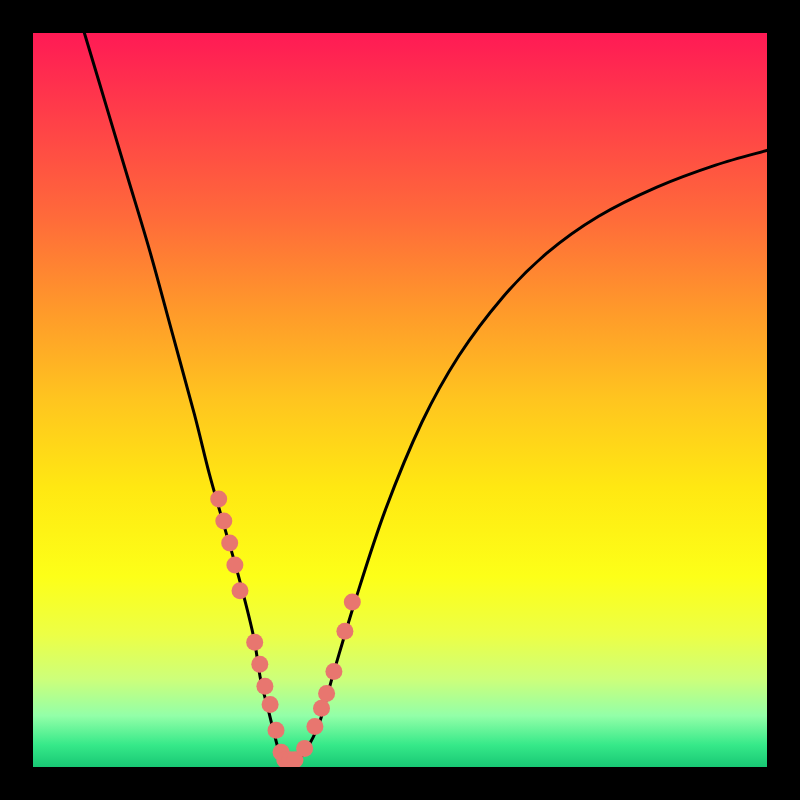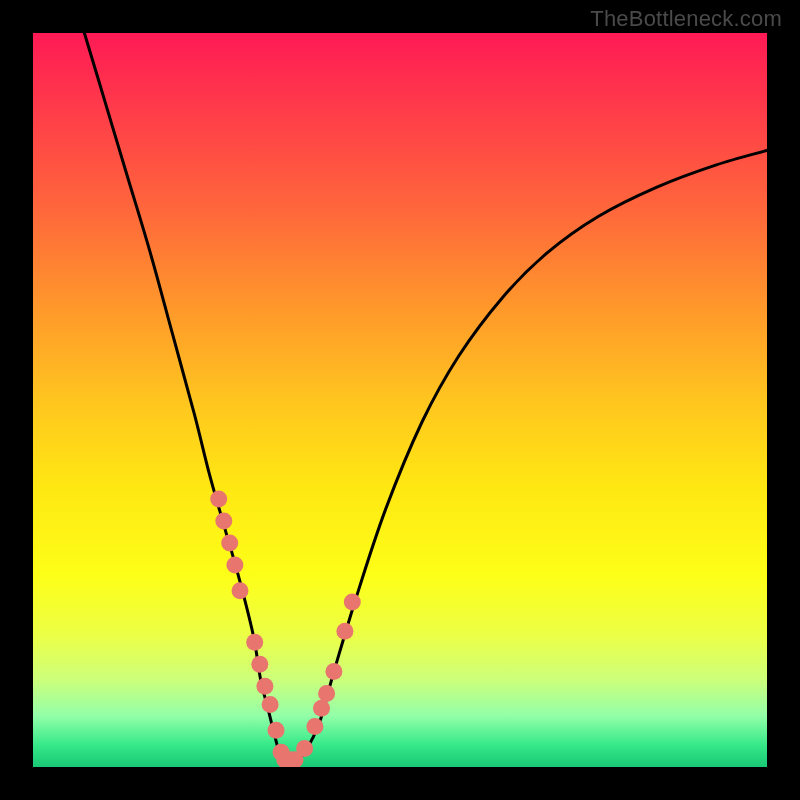--- a/index.html
+++ b/index.html
@@ -63,21 +63,20 @@
     height: 734px;
   }
   .dot {
     fill: #e8766f;
   }
 </style>
 </head>
 <body>
 
 <div class="frame">
-  <div class="watermark">TheBottleneck.com</div>
   <div class="plot-area">
     <div class="gradient-bg"></div>
     <svg class="curve" viewBox="0 0 734 734" preserveAspectRatio="none">
       <path id="curve-path" fill="none" stroke="#000" stroke-width="3" stroke-linecap="round" stroke-linejoin="round" d="M 51.4 0.0 C 55.1 12.2, 66.1 48.9, 73.4 73.4 C 80.7 97.9, 88.1 122.3, 95.4 146.8 C 102.8 171.3, 110.1 194.5, 117.4 220.2 C 124.8 245.9, 132.1 274.0, 139.5 300.9 C 146.8 327.9, 155.4 358.4, 161.5 381.7 C 167.6 404.9, 171.3 422.0, 176.2 440.4 C 181.1 458.8, 185.9 474.7, 190.8 491.8 C 195.7 508.9, 200.6 524.8, 205.5 543.2 C 210.4 561.5, 216.5 584.8, 220.2 601.9 C 223.9 619.0, 225.1 633.7, 227.5 645.9 C 230.0 658.2, 232.4 665.5, 234.9 675.3 C 237.3 685.1, 240.1 696.7, 242.2 704.6 C 244.3 712.6, 245.5 718.7, 247.4 723.0 C 249.2 727.3, 251.0 729.1, 253.2 730.3 C 255.4 731.6, 257.5 732.2, 260.6 730.3 C 263.6 728.5, 267.3 726.0, 271.6 719.3 C 275.9 712.6, 281.4 703.4, 286.3 690.0 C 291.2 676.5, 294.8 659.4, 300.9 638.6 C 307.1 617.8, 314.4 592.1, 323.0 565.2 C 331.5 538.3, 341.3 506.5, 352.3 477.1 C 363.3 447.7, 376.8 414.7, 389.0 389.0 C 401.3 363.3, 412.3 343.8, 425.7 323.0 C 439.2 302.2, 455.1 281.4, 469.8 264.2 C 484.4 247.1, 497.9 233.7, 513.8 220.2 C 529.7 206.7, 546.8 194.5, 565.2 183.5 C 583.5 172.5, 604.3 162.7, 623.9 154.1 C 643.5 145.6, 664.3 138.2, 682.6 132.1 C 701.0 126.0, 725.4 119.9, 734.0 117.4"></path>
       <g id="dots">
           <circle cx="185.7" cy="466.1" r="8.5" class="dot"></circle>
           <circle cx="190.8" cy="488.1" r="8.5" class="dot"></circle>
           <circle cx="196.7" cy="510.1" r="8.5" class="dot"></circle>
           <circle cx="201.9" cy="532.1" r="8.5" class="dot"></circle>
           <circle cx="207.0" cy="557.8" r="8.5" class="dot"></circle>

